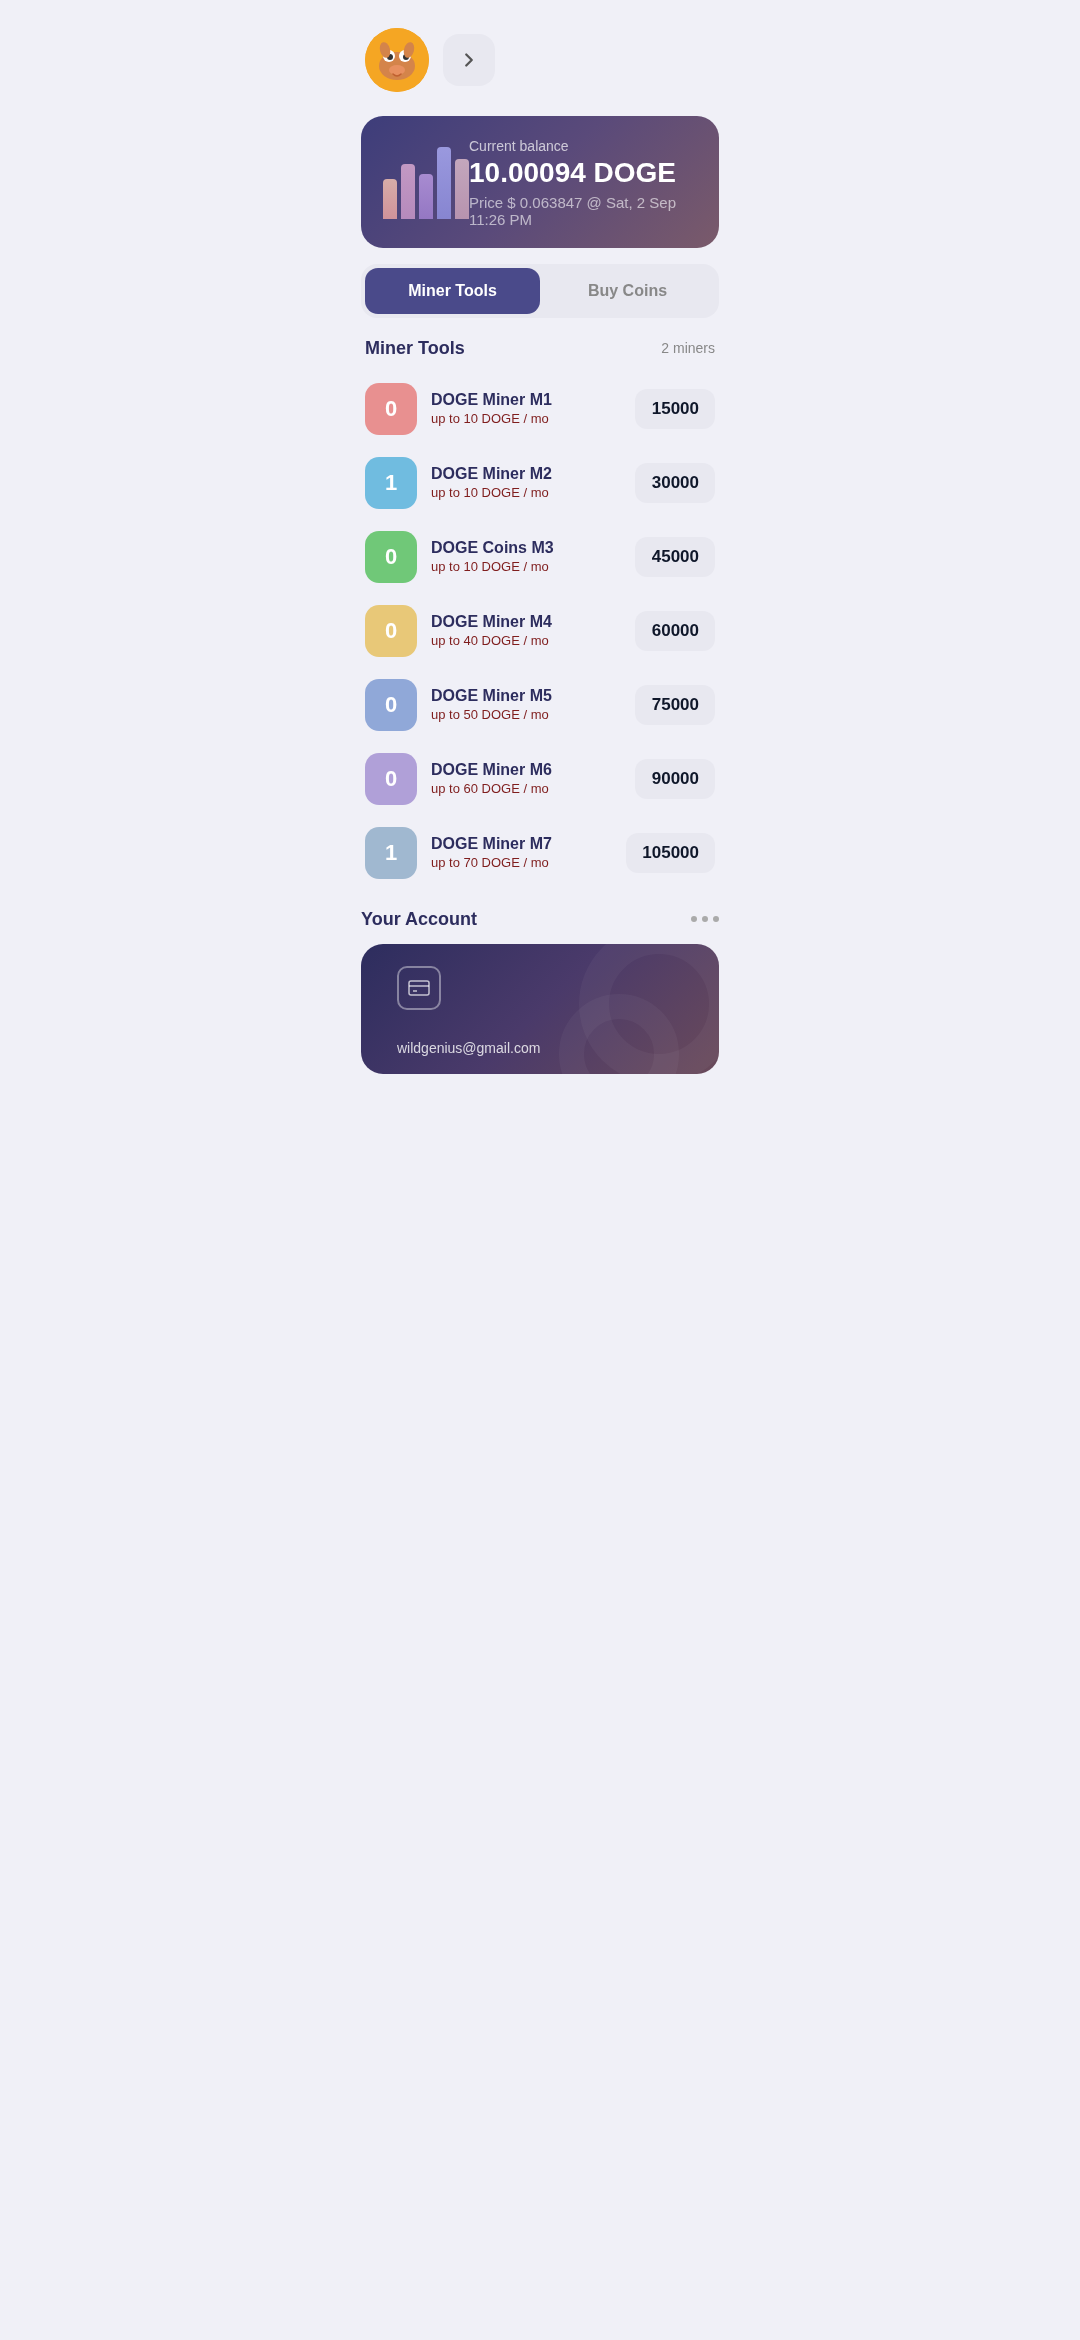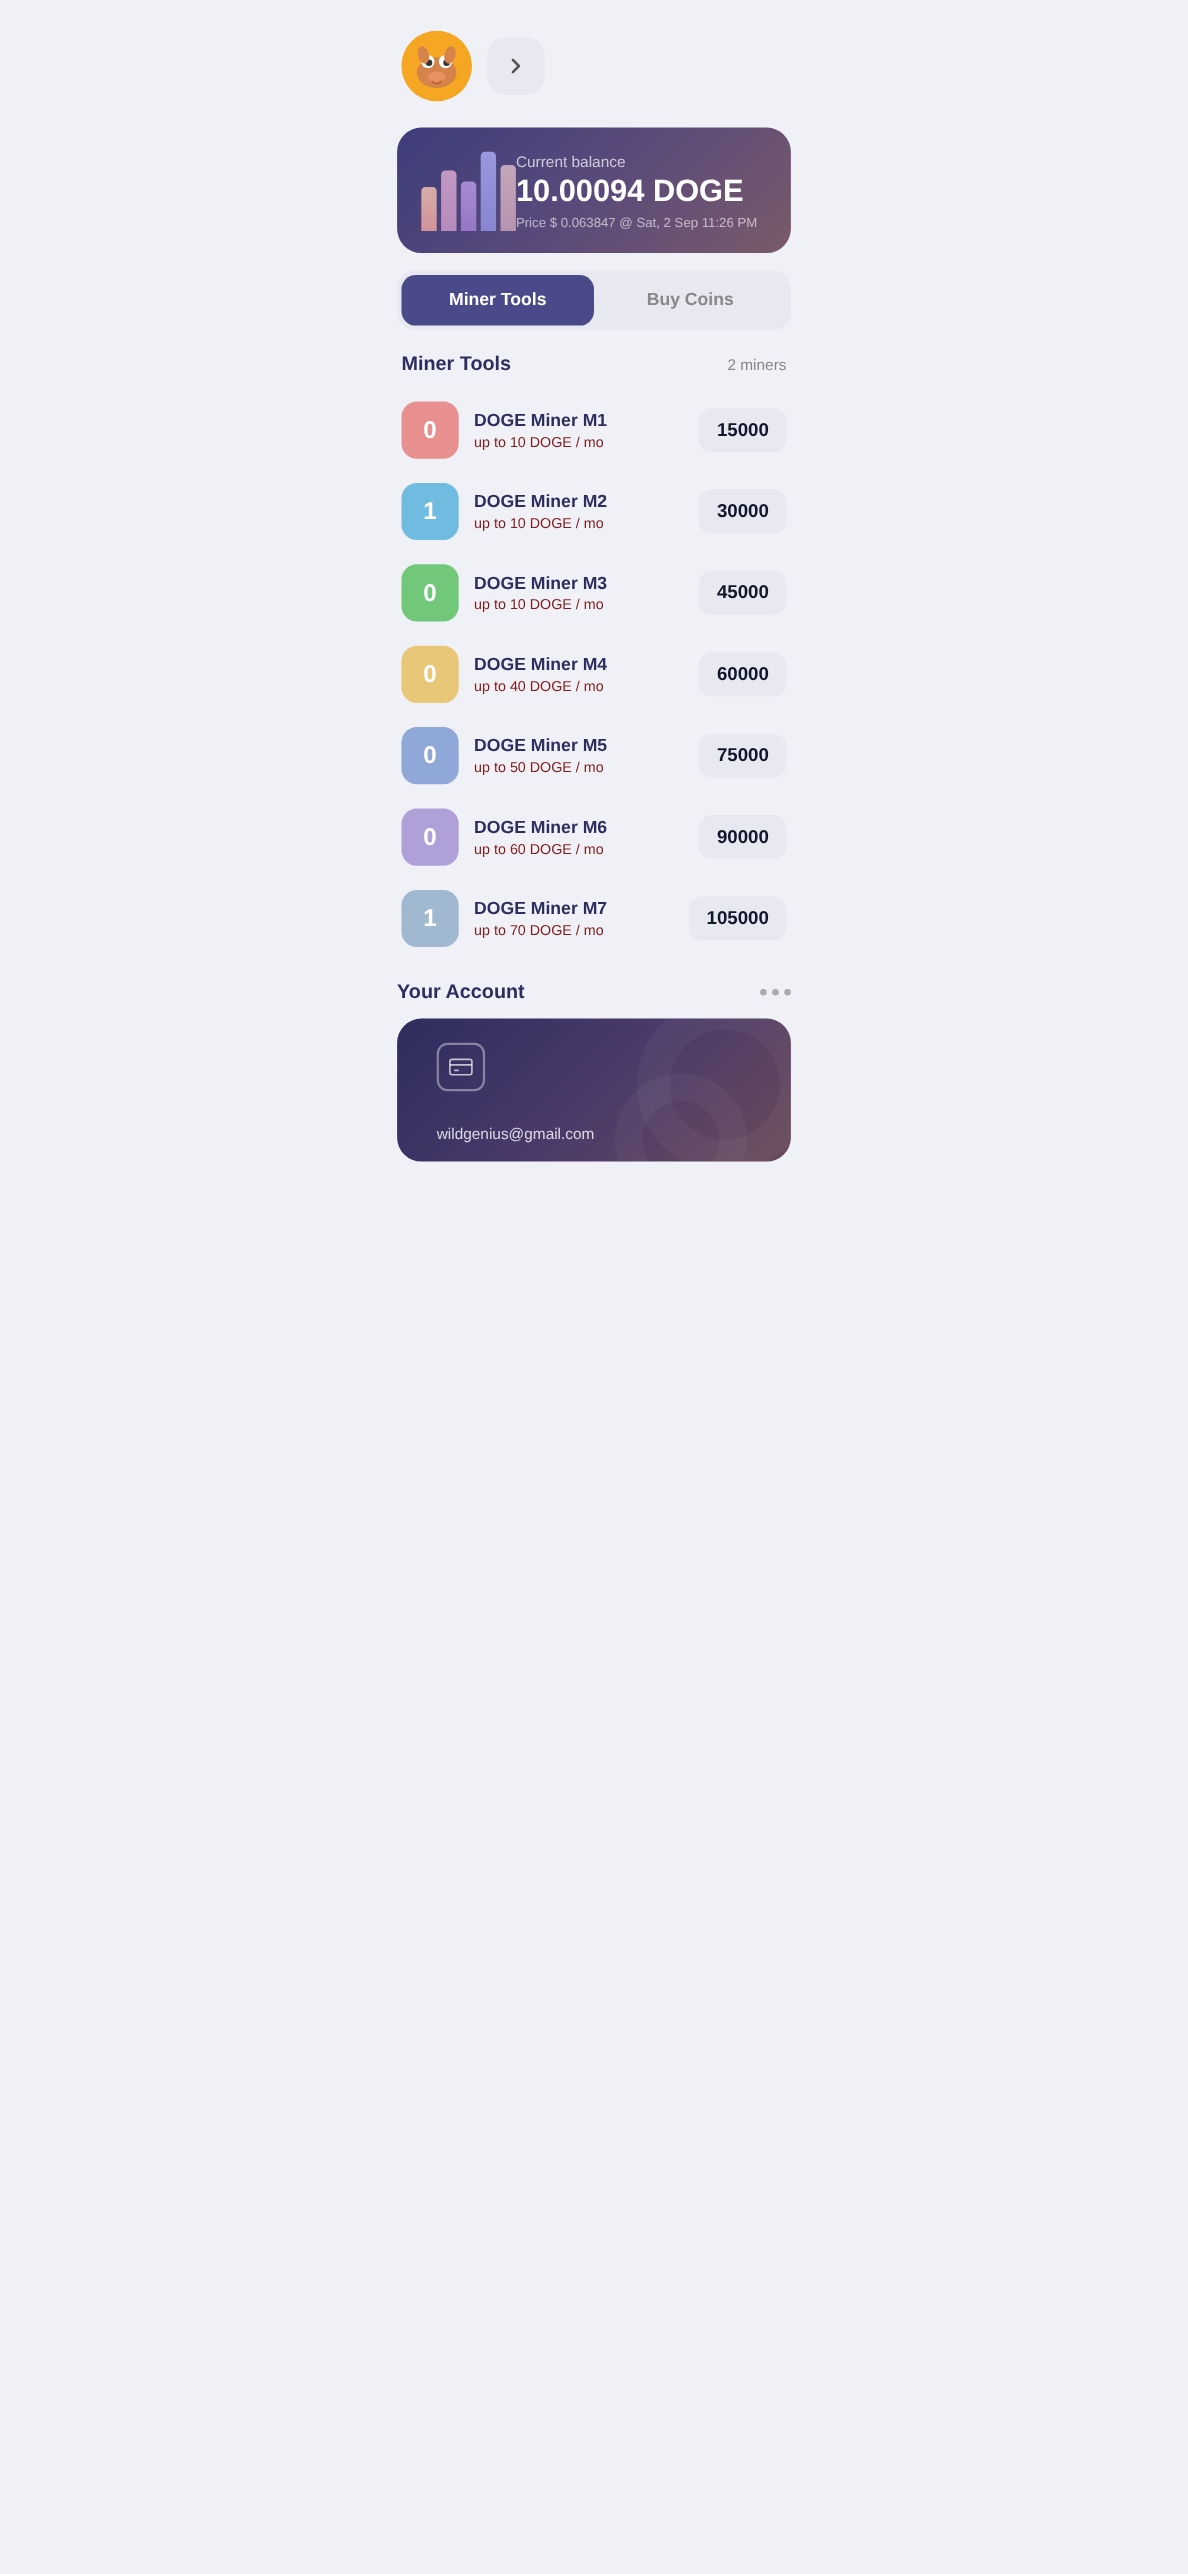--- a/index.html
+++ b/index.html
@@ -99,21 +99,21 @@
       font-weight: 400;
       margin-bottom: 4px;
     }
     .balance-amount {
       font-size: 28px;
       font-weight: 800;
       color: #fff;
       line-height: 1.1;
     }
     .balance-price {
-      font-size: 12px;
+      font-size: 15px;
       color: rgba(255,255,255,0.6);
       margin-top: 5px;
     }
 
     
     .tabs-container {
       margin: 0 16px 16px;
       background: #e8e8f0;
       border-radius: 16px;
       display: flex;
@@ -350,21 +350,21 @@
       <div class="miner-desc">up to 10 DOGE / mo</div>
     </div>
     <div class="miner-price">30000</div>
   </div>
 
   <div class="miner-item">
     <div class="miner-badge" style="background: #70c878;">
       <span>0</span>
     </div>
     <div class="miner-info">
-      <div class="miner-name">DOGE Miner M3</div>
+      <div class="miner-name">DOGE Coins M3</div>
       <div class="miner-desc">up to 10 DOGE / mo</div>
     </div>
     <div class="miner-price">45000</div>
   </div>
 
   <div class="miner-item">
     <div class="miner-badge" style="background: #e8c878;">
       <span>0</span>
     </div>
     <div class="miner-info">

